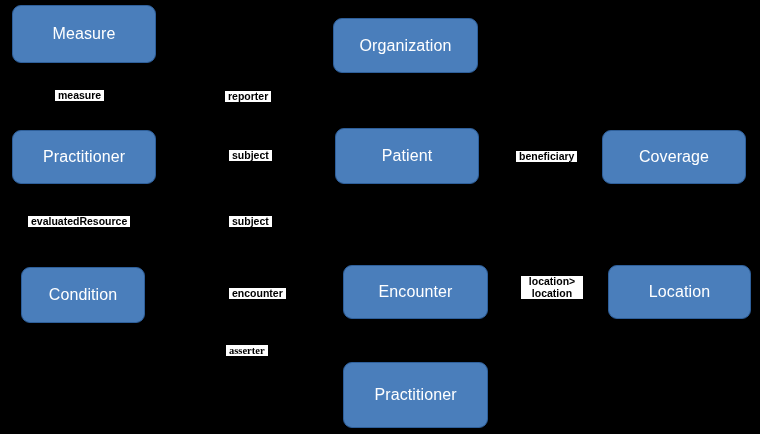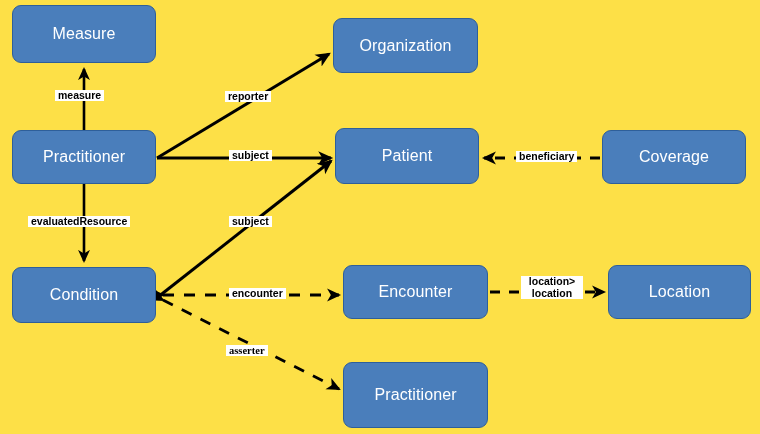--- a/index.html
+++ b/index.html
@@ -7,21 +7,21 @@
     padding: 0;
     background: #ffffff;
   }
   body {
     font-family: "Liberation Sans", sans-serif;
   }
   #diagram-root {
     position: relative;
     width: 760px;
     height: 434px;
-    background: #fde047;
+    background: #000000;
     overflow: hidden;
   }
   #edge-layer {
     position: absolute;
     left: 0;
     top: 0;
     width: 760px;
     height: 434px;
   }
   .node {
@@ -111,21 +111,21 @@
   </svg>
 
   <div class="node" style="left:12px; top:5px; width:144px; height:58px;">
     <span>Measure</span>
   </div>
 
   <div class="node" style="left:12px; top:130px; width:144px; height:54px;">
     <span>Practitioner</span>
   </div>
 
-  <div class="node" style="left:12px; top:267px; width:144px; height:56px;">
+  <div class="node" style="left:21px; top:267px; width:124px; height:56px;">
     <span>Condition</span>
   </div>
 
   <div class="node" style="left:335px; top:128px; width:144px; height:56px;">
     <span>Patient</span>
   </div>
 
   <div class="node" style="left:333px; top:18px; width:145px; height:55px;">
     <span>Organization</span>
   </div>

